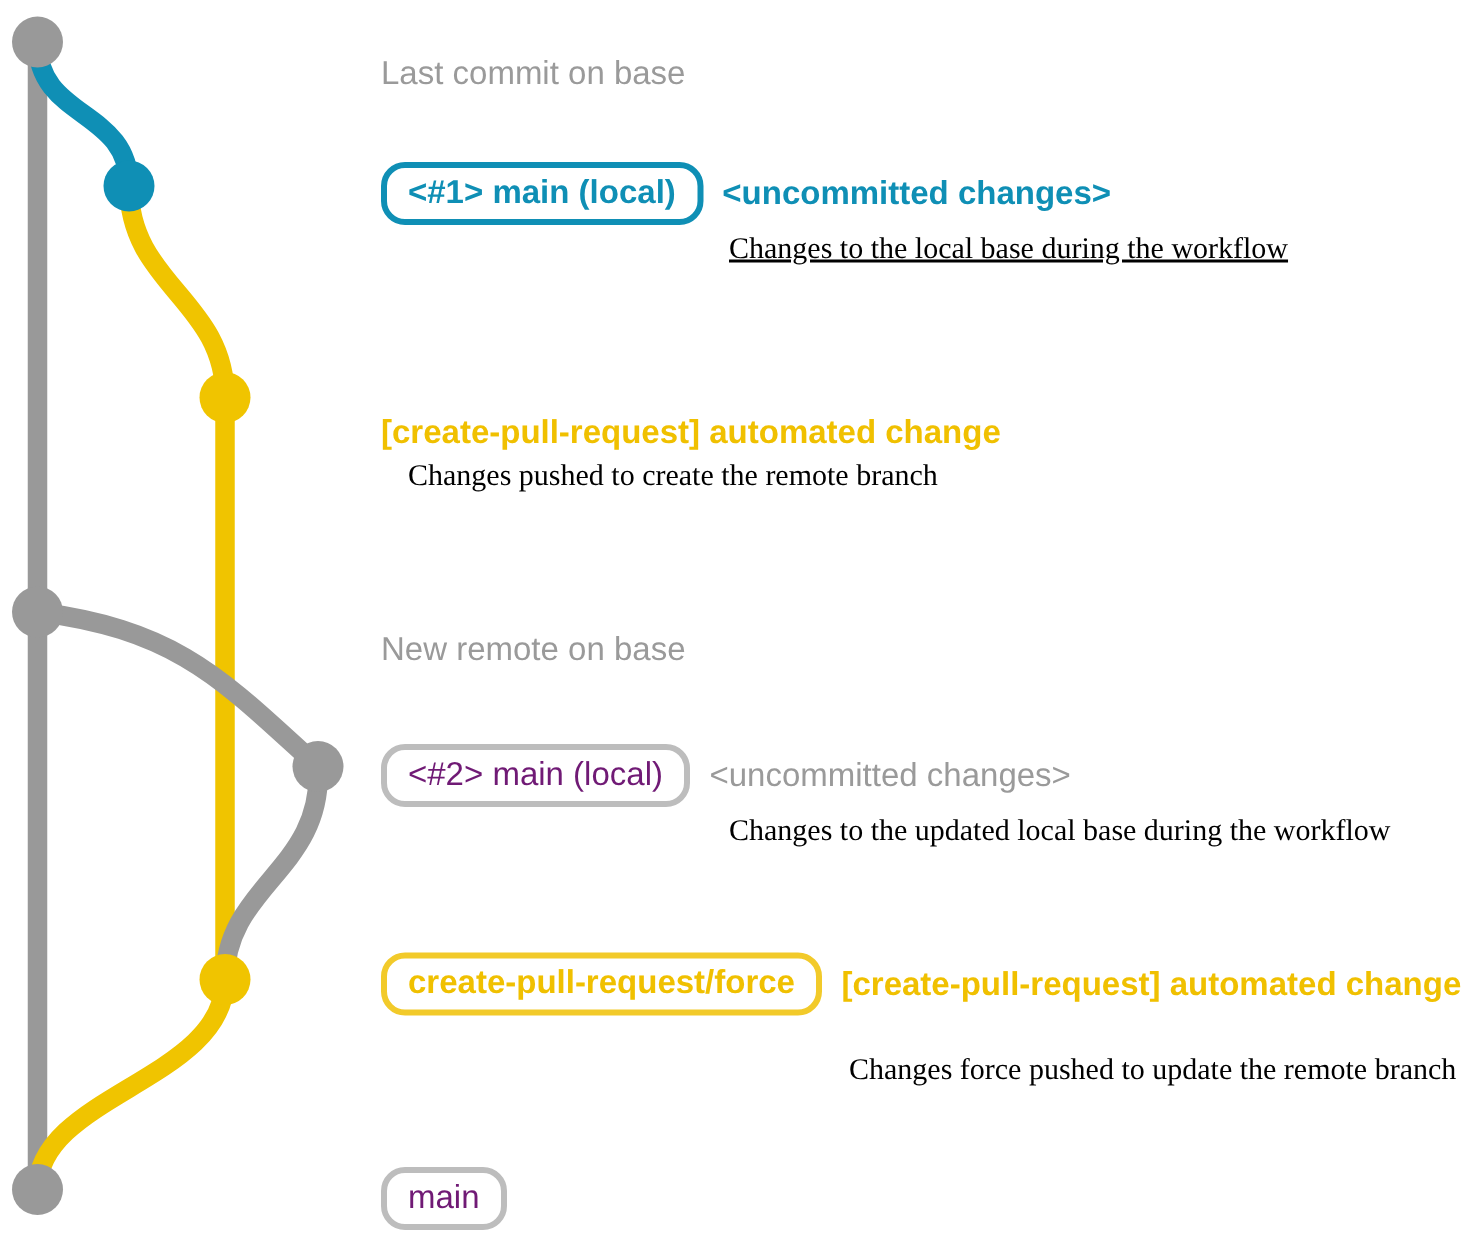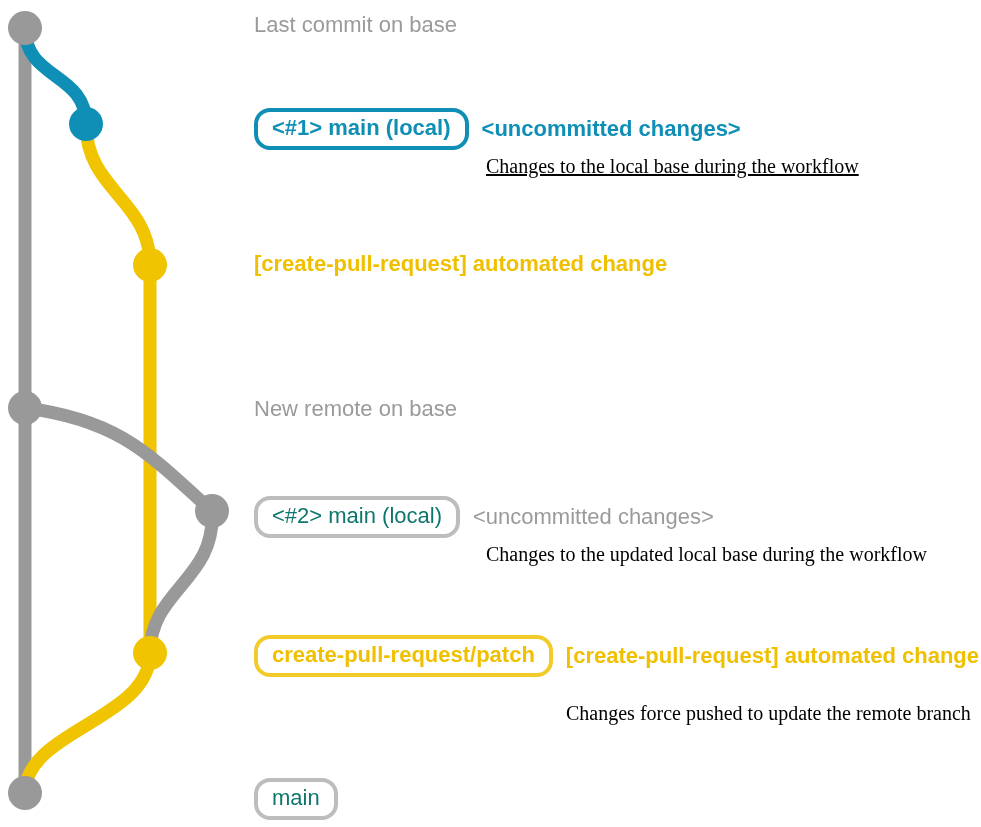--- a/index.html
+++ b/index.html
@@ -54,34 +54,34 @@
     color: #0f8fb5;
     font-weight: bold;
   }
   .badge.yellow {
     border-color: #f2ca2a;
     color: #f0c000;
     font-weight: bold;
   }
   .badge.gray {
     border-color: #bdbdbd;
-    color: #0f766e;
+    color: #701a75;
   }
 
   .subject {
     font-size: 22px;
     line-height: 26px;
     margin-left: 13px;
     font-family: "Liberation Sans", sans-serif;
   }
   .subject.blue  { color: #0f8fb5; font-weight: bold; }
   .subject.yellow{ color: #f0c000; font-weight: bold; }
   .subject.gray  { color: #9a9a9a; font-weight: normal; }
 
-  .subject.standalone { margin-left: 0; }
+  .subject.standalone { margin-left: 0; margin-top: 24px; }
 
   .desc {
     font-family: "Liberation Serif", serif;
     font-size: 20px;
     line-height: 24px;
     color: #000000;
     margin-top: 4px;
   }
 
   .stack { display: flex; flex-direction: column; }
@@ -136,20 +136,21 @@
     </div>
     <div class="desc" style="margin-left:232px;text-decoration:underline;">Changes to the local base during the workflow</div>
   </div>
 </div>
 
 <div class="commit-row" style="left:254px; top:251px;">
   <div class="stack">
     <div class="row-main">
       <span class="subject yellow standalone">[create-pull-request] automated change</span>
     </div>
+    <div class="desc" style="margin-left:18px;">Changes pushed to create the remote branch</div>
   </div>
 </div>
 
 <div class="commit-row" style="left:254px; top:396px;">
   <div class="stack">
     <div class="row-main">
       <span class="subject gray standalone">New remote on base</span>
     </div>
   </div>
 </div>
@@ -160,21 +161,21 @@
       <span class="badge gray">&lt;#2&gt; main (local)</span>
       <span class="subject gray">&lt;uncommitted changes&gt;</span>
     </div>
     <div class="desc" style="margin-left:232px;">Changes to the updated local base during the workflow</div>
   </div>
 </div>
 
 <div class="commit-row" style="left:254px; top:635px;">
   <div class="stack">
     <div class="row-main">
-      <span class="badge yellow">create-pull-request/patch</span>
+      <span class="badge yellow">create-pull-request/force</span>
       <span class="subject yellow">[create-pull-request] automated change</span>
     </div>
     <div class="desc" style="margin-left:312px;margin-top:24px;">Changes force pushed to update the remote branch</div>
   </div>
 </div>
 
 <div class="commit-row" style="left:254px; top:778px;">
   <div class="stack">
     <div class="row-main">
       <span class="badge gray">main</span>

